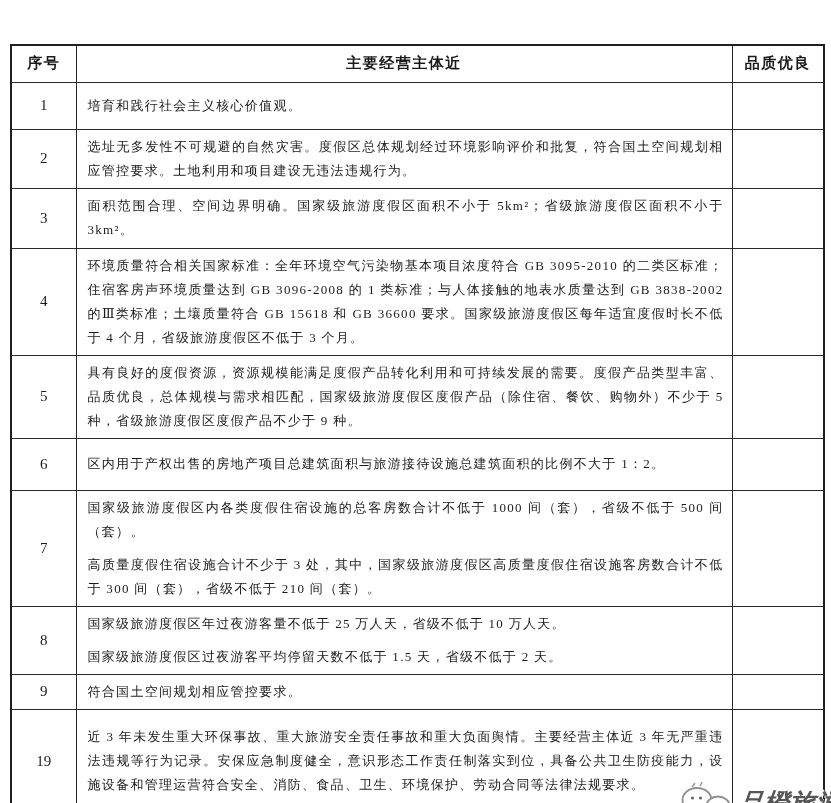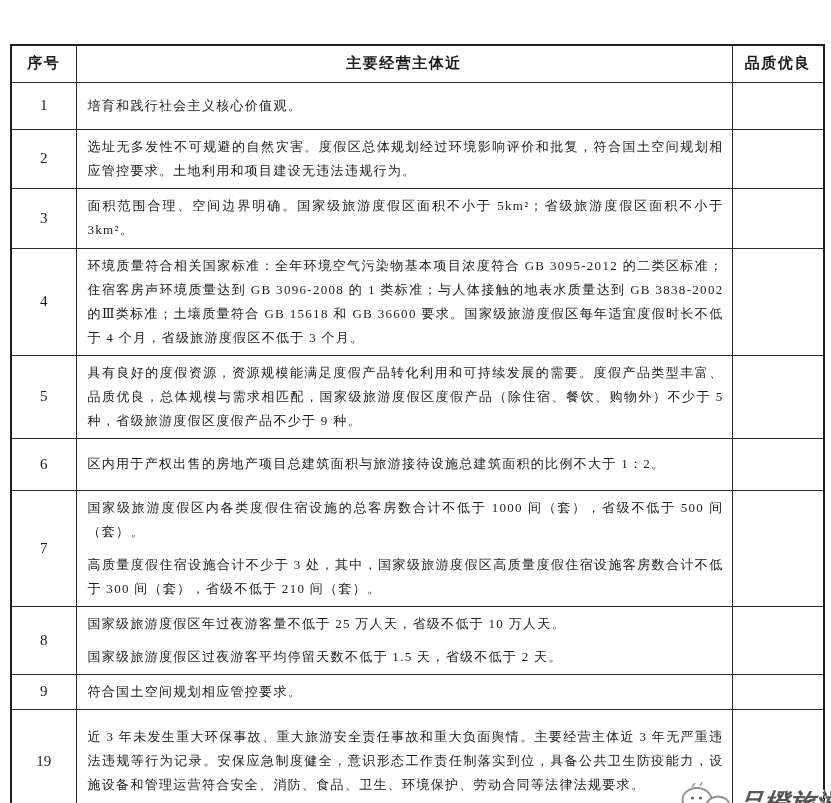--- a/index.html
+++ b/index.html
@@ -106,21 +106,21 @@
         <tr>
           <td class="idx">3</td>
           <td class="content">
             <p>面积范围合理、空间边界明确。国家级旅游度假区面积不小于 5km²；省级旅游度假区面积不小于 3km²。</p>
           </td>
           <td class="status"></td>
         </tr>
         <tr>
           <td class="idx">4</td>
           <td class="content">
-            <p>环境质量符合相关国家标准：全年环境空气污染物基本项目浓度符合 GB 3095-2012 的二类区标准；住宿客房声环境质量达到 GB 3096-2008 的 1 类标准；与人体接触的地表水质量达到 GB 3838-2002 的Ⅲ类标准；土壤质量符合 GB 15618 和 GB 36600 要求。国家级旅游度假区每年适宜度假时长不低于 4 个月，省级旅游度假区不低于 3 个月。</p>
+            <p>环境质量符合相关国家标准：全年环境空气污染物基本项目浓度符合 GB 3095-2010 的二类区标准；住宿客房声环境质量达到 GB 3096-2008 的 1 类标准；与人体接触的地表水质量达到 GB 3838-2002 的Ⅲ类标准；土壤质量符合 GB 15618 和 GB 36600 要求。国家级旅游度假区每年适宜度假时长不低于 4 个月，省级旅游度假区不低于 3 个月。</p>
           </td>
           <td class="status"></td>
         </tr>
         <tr>
           <td class="idx">5</td>
           <td class="content">
             <p>具有良好的度假资源，资源规模能满足度假产品转化利用和可持续发展的需要。度假产品类型丰富、品质优良，总体规模与需求相匹配，国家级旅游度假区度假产品（除住宿、餐饮、购物外）不少于 5 种，省级旅游度假区度假产品不少于 9 种。</p>
           </td>
           <td class="status"></td>
         </tr>

